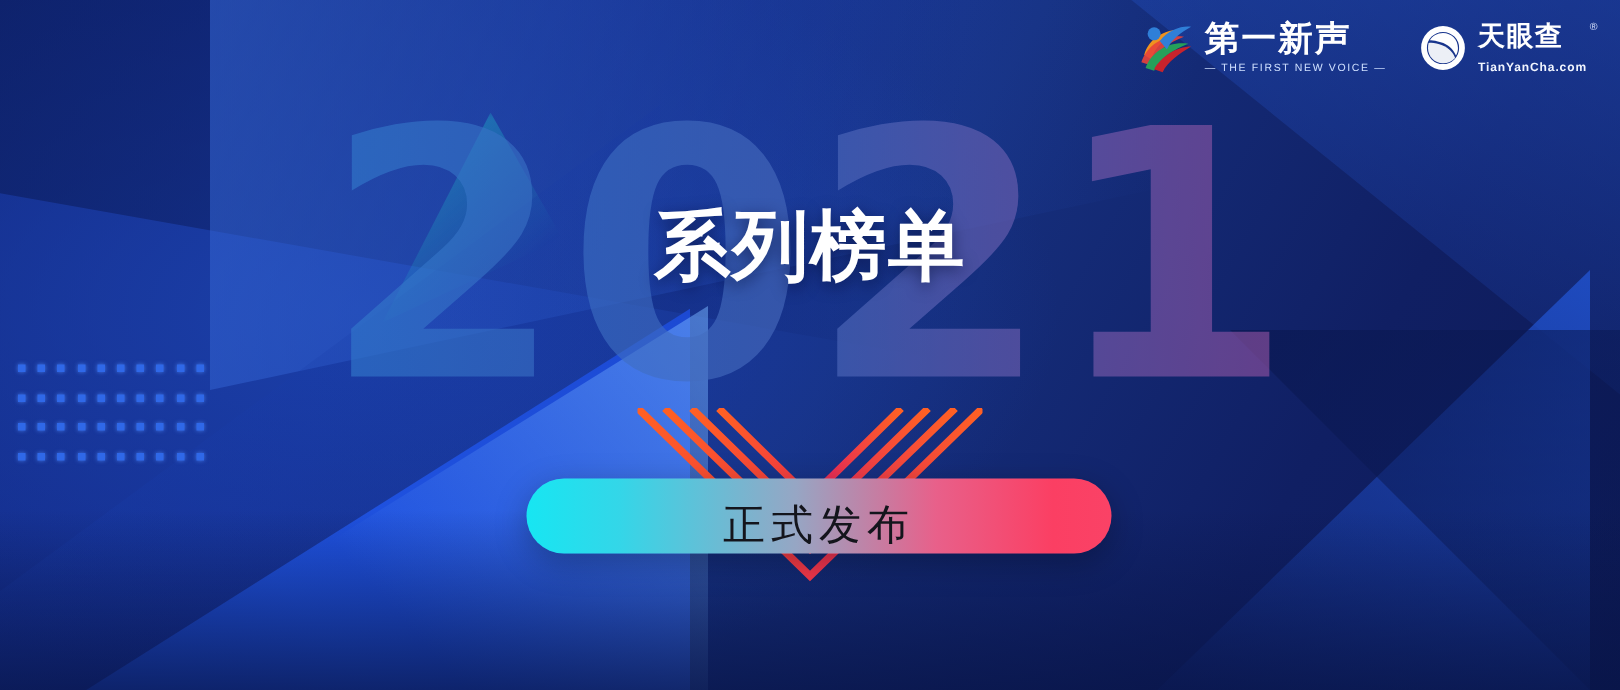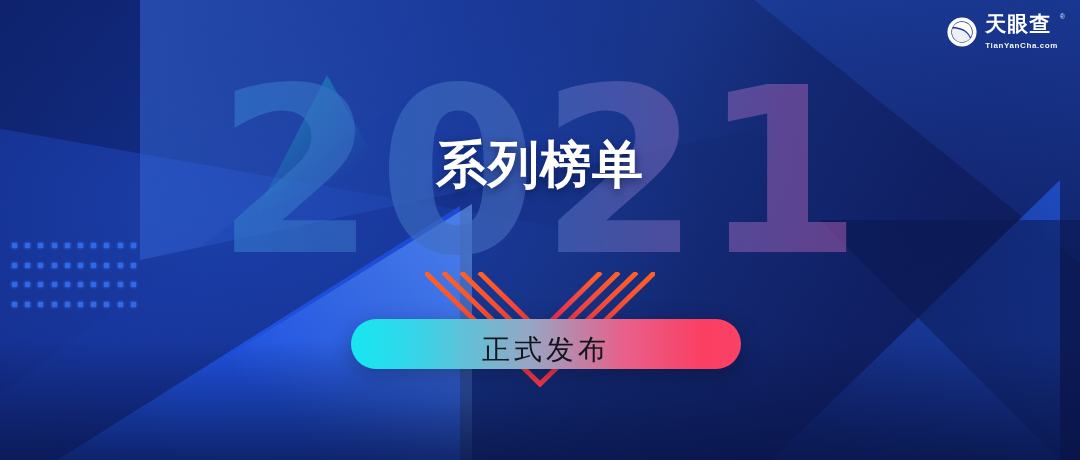--- a/index.html
+++ b/index.html
@@ -145,21 +145,21 @@
   }
   .logo-en {
     color:#cfe0ff; font-size:7px; letter-spacing:1.1px;
     margin-top:4px; white-space:nowrap;
     font-family:"Liberation Sans", sans-serif;
   }
 
   .logo-mark-tyc { width:32px; height:32px; flex:none; }
   .logo-text-tyc { display:flex; flex-direction:column; line-height:1; position:relative; }
   .logo-cn-tyc {
-    color:#ffffff; font-size:21px; font-weight:700; letter-spacing:1px;
+    color:#ffffff; font-size:18px; font-weight:700; letter-spacing:1px;
     font-family:"DejaVu Sans", sans-serif;
   }
   .logo-en-tyc {
     color:#f2f6ff; font-size:8px; font-weight:700; letter-spacing:.6px;
     margin-top:7px;
     font-family:"Liberation Sans", sans-serif;
   }
   .tm {
     position:absolute; right:-7px; top:-1px;
     font-size:7px; color:#dbe6ff;
@@ -276,20 +276,34 @@
     <g fill="none" stroke="url(#chevgrad)" stroke-width="5" stroke-linecap="square">
       <polyline points="2,2 115,112 228,2"></polyline>
       <polyline points="20,2 115,94 210,2"></polyline>
       <polyline points="38,2 115,77 192,2"></polyline>
       <polyline points="56,2 115,60 174,2"></polyline>
     </g>
   </svg>
 
   <div class="logos">
 
+    <div class="logo">
+      <svg class="logo-mark-dyxs" viewBox="0 0 40 38">
+        <path d="M5 24 C8 12, 20 5, 34 6 C24 9, 14 15, 10 27 Z" fill="#f0921e"></path>
+        <path d="M3 29 C7 17, 19 9, 33 11 C23 15, 13 21, 9 31 Z" fill="#e8433a" opacity=".9"></path>
+        <path d="M6 33 C10 22, 22 14, 36 16 C26 20, 16 26, 12 35 Z" fill="#25a05a"></path>
+        <path d="M12 34 C17 25, 28 18, 38 18 C30 23, 21 29, 18 36 Z" fill="#c8232c"></path>
+        <path d="M16 14 C22 6, 32 3, 38 4 C31 8, 24 13, 21 20 Z" fill="#2f7fd8"></path>
+        <circle cx="12" cy="9" r="4.6" fill="#2f7fd8"></circle>
+      </svg>
+      <div class="logo-text-dyxs">
+        <span class="logo-cn">第一新声</span>
+        <span class="logo-en">— THE FIRST NEW VOICE —</span>
+      </div>
+    </div>
 
     <div class="logo">
       <svg class="logo-mark-tyc" viewBox="0 0 34 34">
         <path d="M17 1.5 A15.5 15.5 0 1 0 17 32.5 A15.5 15.5 0 1 0 17 1.5 Z
                  M17 5.6 A11.4 11.4 0 1 1 17 28.4 A11.4 11.4 0 1 1 17 5.6 Z" fill="#ffffff" fill-rule="evenodd"></path>
         <path d="M17 6.4 C23 6.4 27.6 11 27.6 17 C27.6 19 27.1 20.8 26.2 22.4
                  C24 17.6 20.4 14.4 15.4 13 C12 12 9.6 11.4 7.6 11.6
                  C9.6 8.4 13 6.4 17 6.4 Z" fill="#ffffff"></path>
         <path d="M6.8 13.4 C9.6 13 13 13.6 16.4 15 C21 16.9 24.2 20 25.6 24
                  C23.4 26.4 20.4 27.8 17 27.8 C11 27.8 6.4 23.1 6.4 17.2

